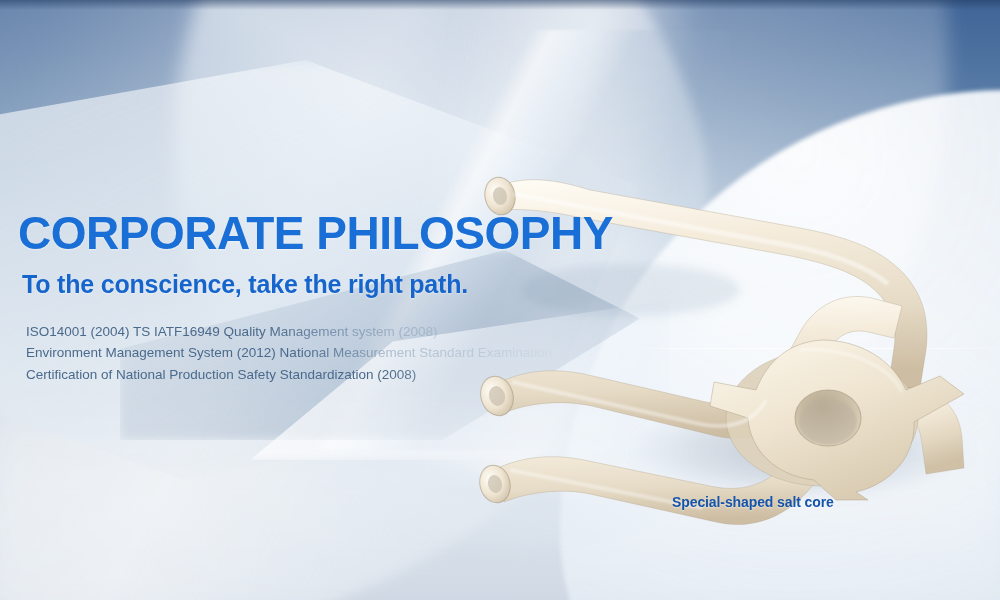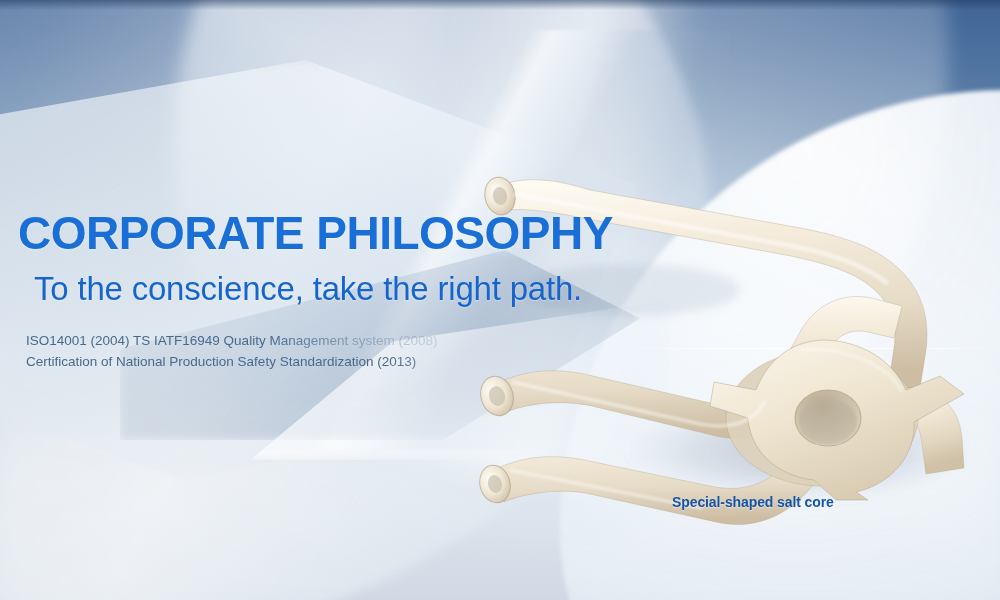--- a/index.html
+++ b/index.html
@@ -190,24 +190,24 @@
     font-size: 46px;
     font-weight: 700;
     letter-spacing: -0.5px;
     color: #1a6fd6;
     line-height: 1.04;
     margin: 0 0 12px 0;
     white-space: nowrap;
     text-shadow: 0 1px 2px rgba(255,255,255,0.45);
   }
   .subhead {
-    font-size: 33px;
-    font-weight: 400;
+    font-size: 25px;
+    font-weight: 700;
     color: #1665cc;
-    margin: 0 0 22px 16px;
+    margin: 0 0 22px 4px;
     letter-spacing: -0.2px;
     white-space: nowrap;
     text-shadow: 0 1px 2px rgba(255,255,255,0.40);
   }
   .cert-list { margin: 8px; padding: 0; list-style: none; }
   .cert-line {
     font-size: 13.5px;
     line-height: 21.5px;
     color: #4a6a8c;
     white-space: nowrap;
@@ -385,19 +385,20 @@
         <path d="M 330 200 C 380 196 420 218 432 242" stroke="rgba(255,255,255,0.6)" stroke-width="4" fill="none" filter="url(#tinyblur)"></path>
       </g>
     </svg>
   </div>
 
   <div class="text-block">
     <h1 class="headline">CORPORATE PHILOSOPHY</h1>
     <h2 class="subhead">To the conscience, take the right path.</h2>
     <ul class="cert-list">
       <li class="cert-line l1">ISO14001 (2004)  TS IATF16949 Quality Management system (2008)</li>
-      <li class="cert-line l3">Certification of National Production Safety Standardization (2013)</li>
+      <li class="cert-line l2">Environment Management System (2012)    National Measurement Standard Examination</li>
+      <li class="cert-line l3">Certification of National Production Safety Standardization (2008)</li>
     </ul>
   </div>
 
   <div class="product-caption">Special-shaped salt core</div>
 
 </div>
 
 </body></html>

